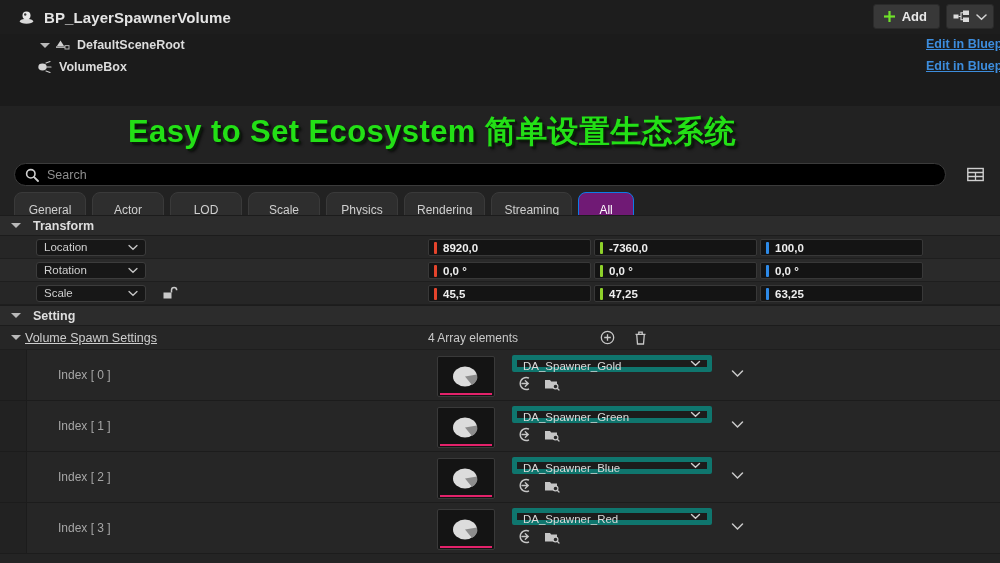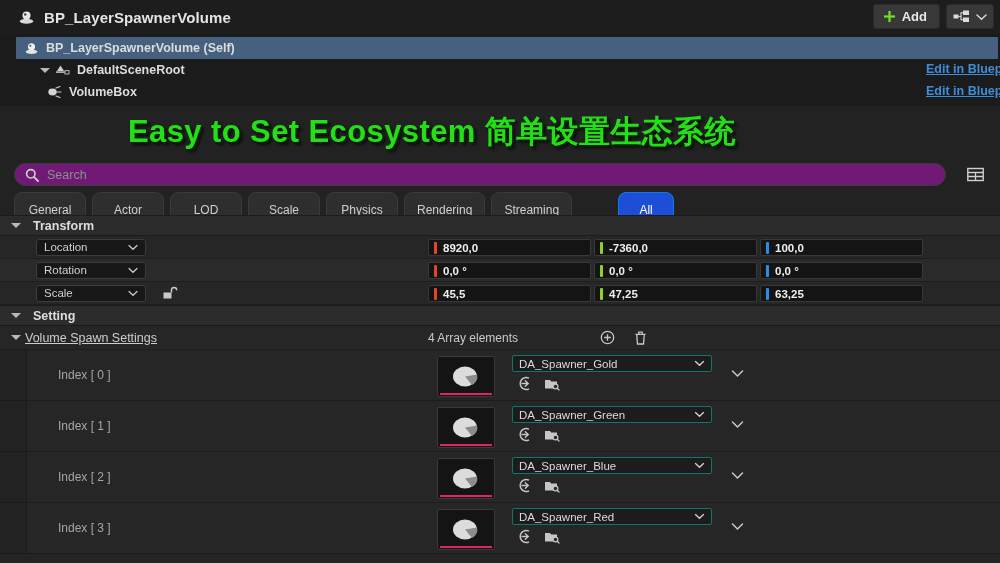--- a/index.html
+++ b/index.html
@@ -56,38 +56,38 @@
   .banner .txt {
     color: #23e016; font-size: 31px; font-weight: bold;
     text-shadow: 2px 2px 0 #0b1c0a, 3px 3px 3px rgba(0,0,0,.75);
     letter-spacing: .4px; white-space: nowrap;
   }
 
   
   .searchrow { position: absolute; left: 0; top: 160px; width: 1000px; height: 30px; }
   .searchbox {
     position: absolute; left: 14px; top: 3px; width: 932px; height: 23px;
-    background: #701a75; border: 1px solid #3b3b3b; border-radius: 12px;
+    background: #000000; border: 1px solid #3b3b3b; border-radius: 12px;
     display: flex; align-items: center; padding-left: 10px; gap: 8px;
   }
   .searchbox .ph { color: #8e8e8e; font-size: 12.5px; }
   .grid-btn {
     position: absolute; right: 14px; top: 4px; width: 22px; height: 21px;
     display: flex; align-items: center; justify-content: center;
   }
 
   
   .tabs { position: absolute; left: 14px; top: 192px; display: flex; gap: 6px; }
   .tab {
     height: 36px; min-width: 72px; padding: 0 12px; border-radius: 8px;
     background: #2e2e2e; border: 1px solid #3a3a3a;
     display: flex; align-items: center; justify-content: center;
   }
   .tab .tl { color: #cfcfcf; font-size: 12px; }
-  .tab.active { background: #1d4ed8; border-color: #0c7ce8; min-width: 56px; margin-left: 40px; }
+  .tab.active { background: #701a75; border-color: #0c7ce8; min-width: 56px; }
   .tab.active .tl { color: #ffffff; }
 
   
   .body { position: absolute; left: 0; top: 215px; width: 1000px; height: 348px; background: #242424; }
 
   .cat-header {
     height: 21px; background: #2c2c2c; border-top: 1px solid #1c1c1c;
     border-bottom: 1px solid #1c1c1c; display: flex; align-items: center; padding-left: 11px; gap: 8px;
   }
   .cat-header .cl { color: #dedede; font-size: 12.5px; font-weight: bold; }
@@ -135,22 +135,22 @@
   .thumb {
     position: absolute; left: 437px; top: 6px; width: 58px; height: 41px;
     background: #141414; border: 1px solid #3a3a3a; border-radius: 2px;
     display: flex; align-items: center; justify-content: center;
   }
   .thumb .pinkbar {
     position: absolute; left: 2px; right: 2px; bottom: 1px; height: 2px; background: #e3226b;
   }
   .asset-dd {
     position: absolute; left: 512px; top: 5px; width: 200px; height: 17px;
-    background: #1c1c1c; border: 1px solid #0f766e; border-radius: 2px;
-    display: flex; align-items: center; justify-content: space-between; padding: 0 6px;
+    background: #1c1c1c; border: 5px solid #0f766e; border-radius: 2px;
+    display: flex; justify-content: space-between; padding: 0 6px;
   }
   .asset-dd .al { color: #dadada; font-size: 11.5px; }
   .asset-icons { position: absolute; left: 518px; top: 26px; display: flex; gap: 11px; align-items: center; }
   .row-chev { position: absolute; left: 731px; top: 19px; }
 
   svg { display: block; }
 </style>
 </head>
 <body>
 
@@ -189,45 +189,35 @@
           <svg width="11" height="8" viewBox="0 0 11 8">
             <path d="M1 2 L5.5 6.3 L10 2" stroke="#d5d5d5" stroke-width="1.5" fill="none" stroke-linecap="round"></path>
           </svg>
         </span>
       </div>
     </div>
   </div>
 
   <div class="tree">
 
-    <div class="tree-row selected" style="margin-top:3px;">
-      <span style="margin-left:8px;margin-right:7px;">
-        <svg width="15" height="15" viewBox="0 0 17 17">
-          <ellipse cx="8.5" cy="12.2" rx="6.6" ry="2.5" fill="#e4e4e4"></ellipse>
-          <circle cx="8.5" cy="6.6" r="4" fill="#f0f0f0"></circle>
-          <circle cx="7.2" cy="5.5" r="1.2" fill="#46617f"></circle>
-        </svg>
-      </span>
-      <span class="t-label">BP_LayerSpawnerVolume (Self)</span>
-    </div>
 
     <div class="tree-row" style="padding-left:40px;">
       <span class="caret-sm"></span>
       <span style="margin-right:7px;">
         <svg width="16" height="14" viewBox="0 0 16 14">
           <path d="M3 8 L6.5 2.5 L10 8 Z" fill="#d0d0d0"></path>
           <rect x="2" y="8.4" width="9" height="1.4" fill="#d0d0d0"></rect>
           <rect x="11" y="7.6" width="4" height="3.4" fill="none" stroke="#b5b5b5" stroke-width="1"></rect>
         </svg>
       </span>
       <span class="t-label">DefaultSceneRoot</span>
       <span class="edit-link">Edit in Blueprint</span>
     </div>
 
-    <div class="tree-row" style="padding-left:46px;">
+    <div class="tree-row" style="padding-left:36px;">
       <span style="margin-right:7px;">
         <svg width="16" height="14" viewBox="0 0 16 14">
           <ellipse cx="6.5" cy="7" rx="4.2" ry="3.4" fill="#d4d4d4"></ellipse>
           <path d="M10 3 L14 1.5 M10.6 7 L15 7 M10 11 L14 12.5" stroke="#cccccc" stroke-width="1.2" stroke-linecap="round"></path>
         </svg>
       </span>
       <span class="t-label">VolumeBox</span>
       <span class="edit-link">Edit in Blueprint</span>
     </div>
   </div>

